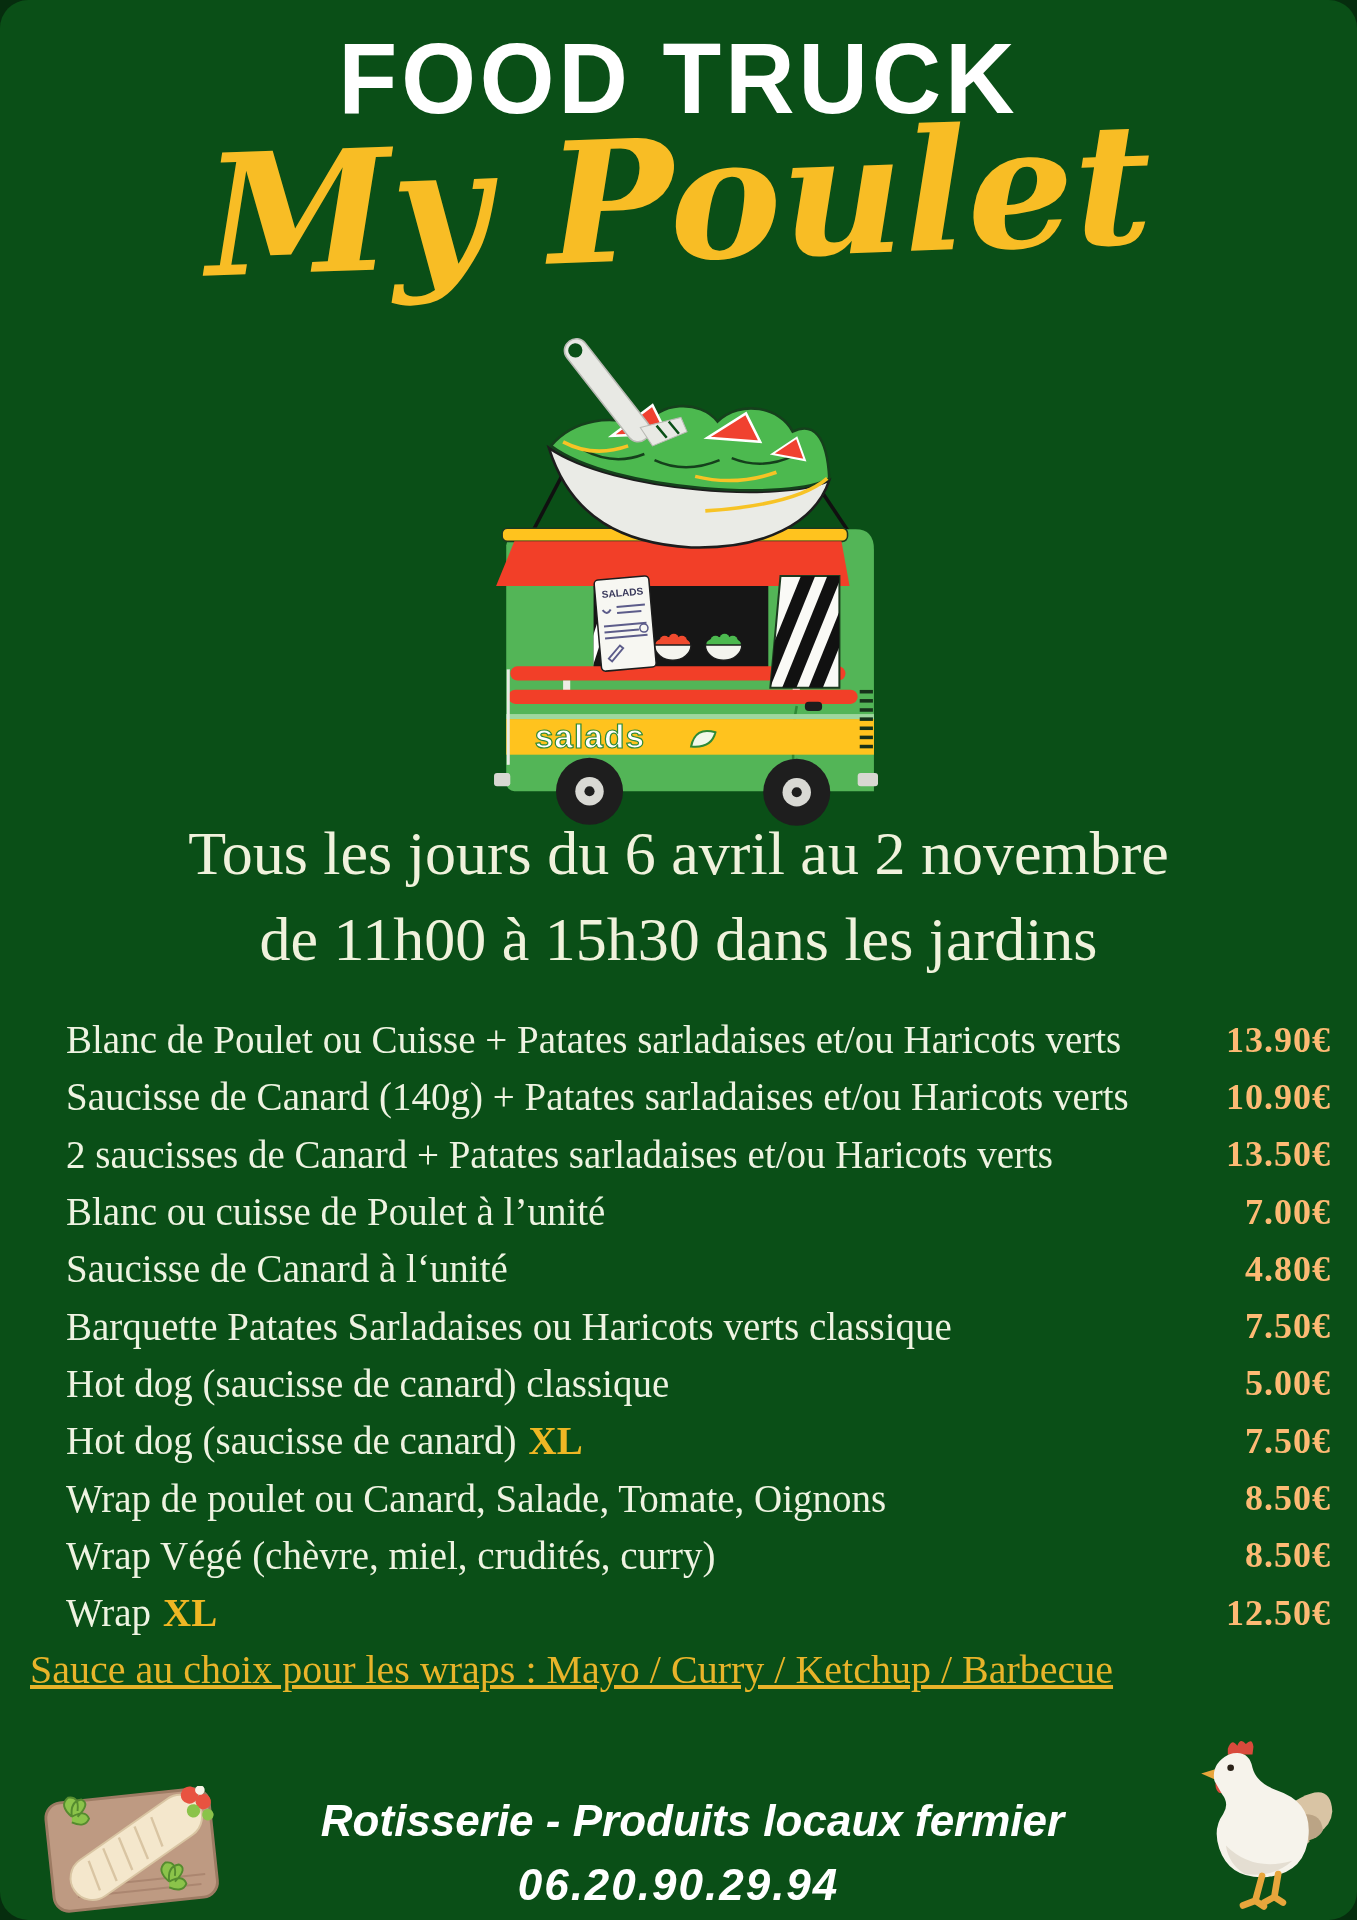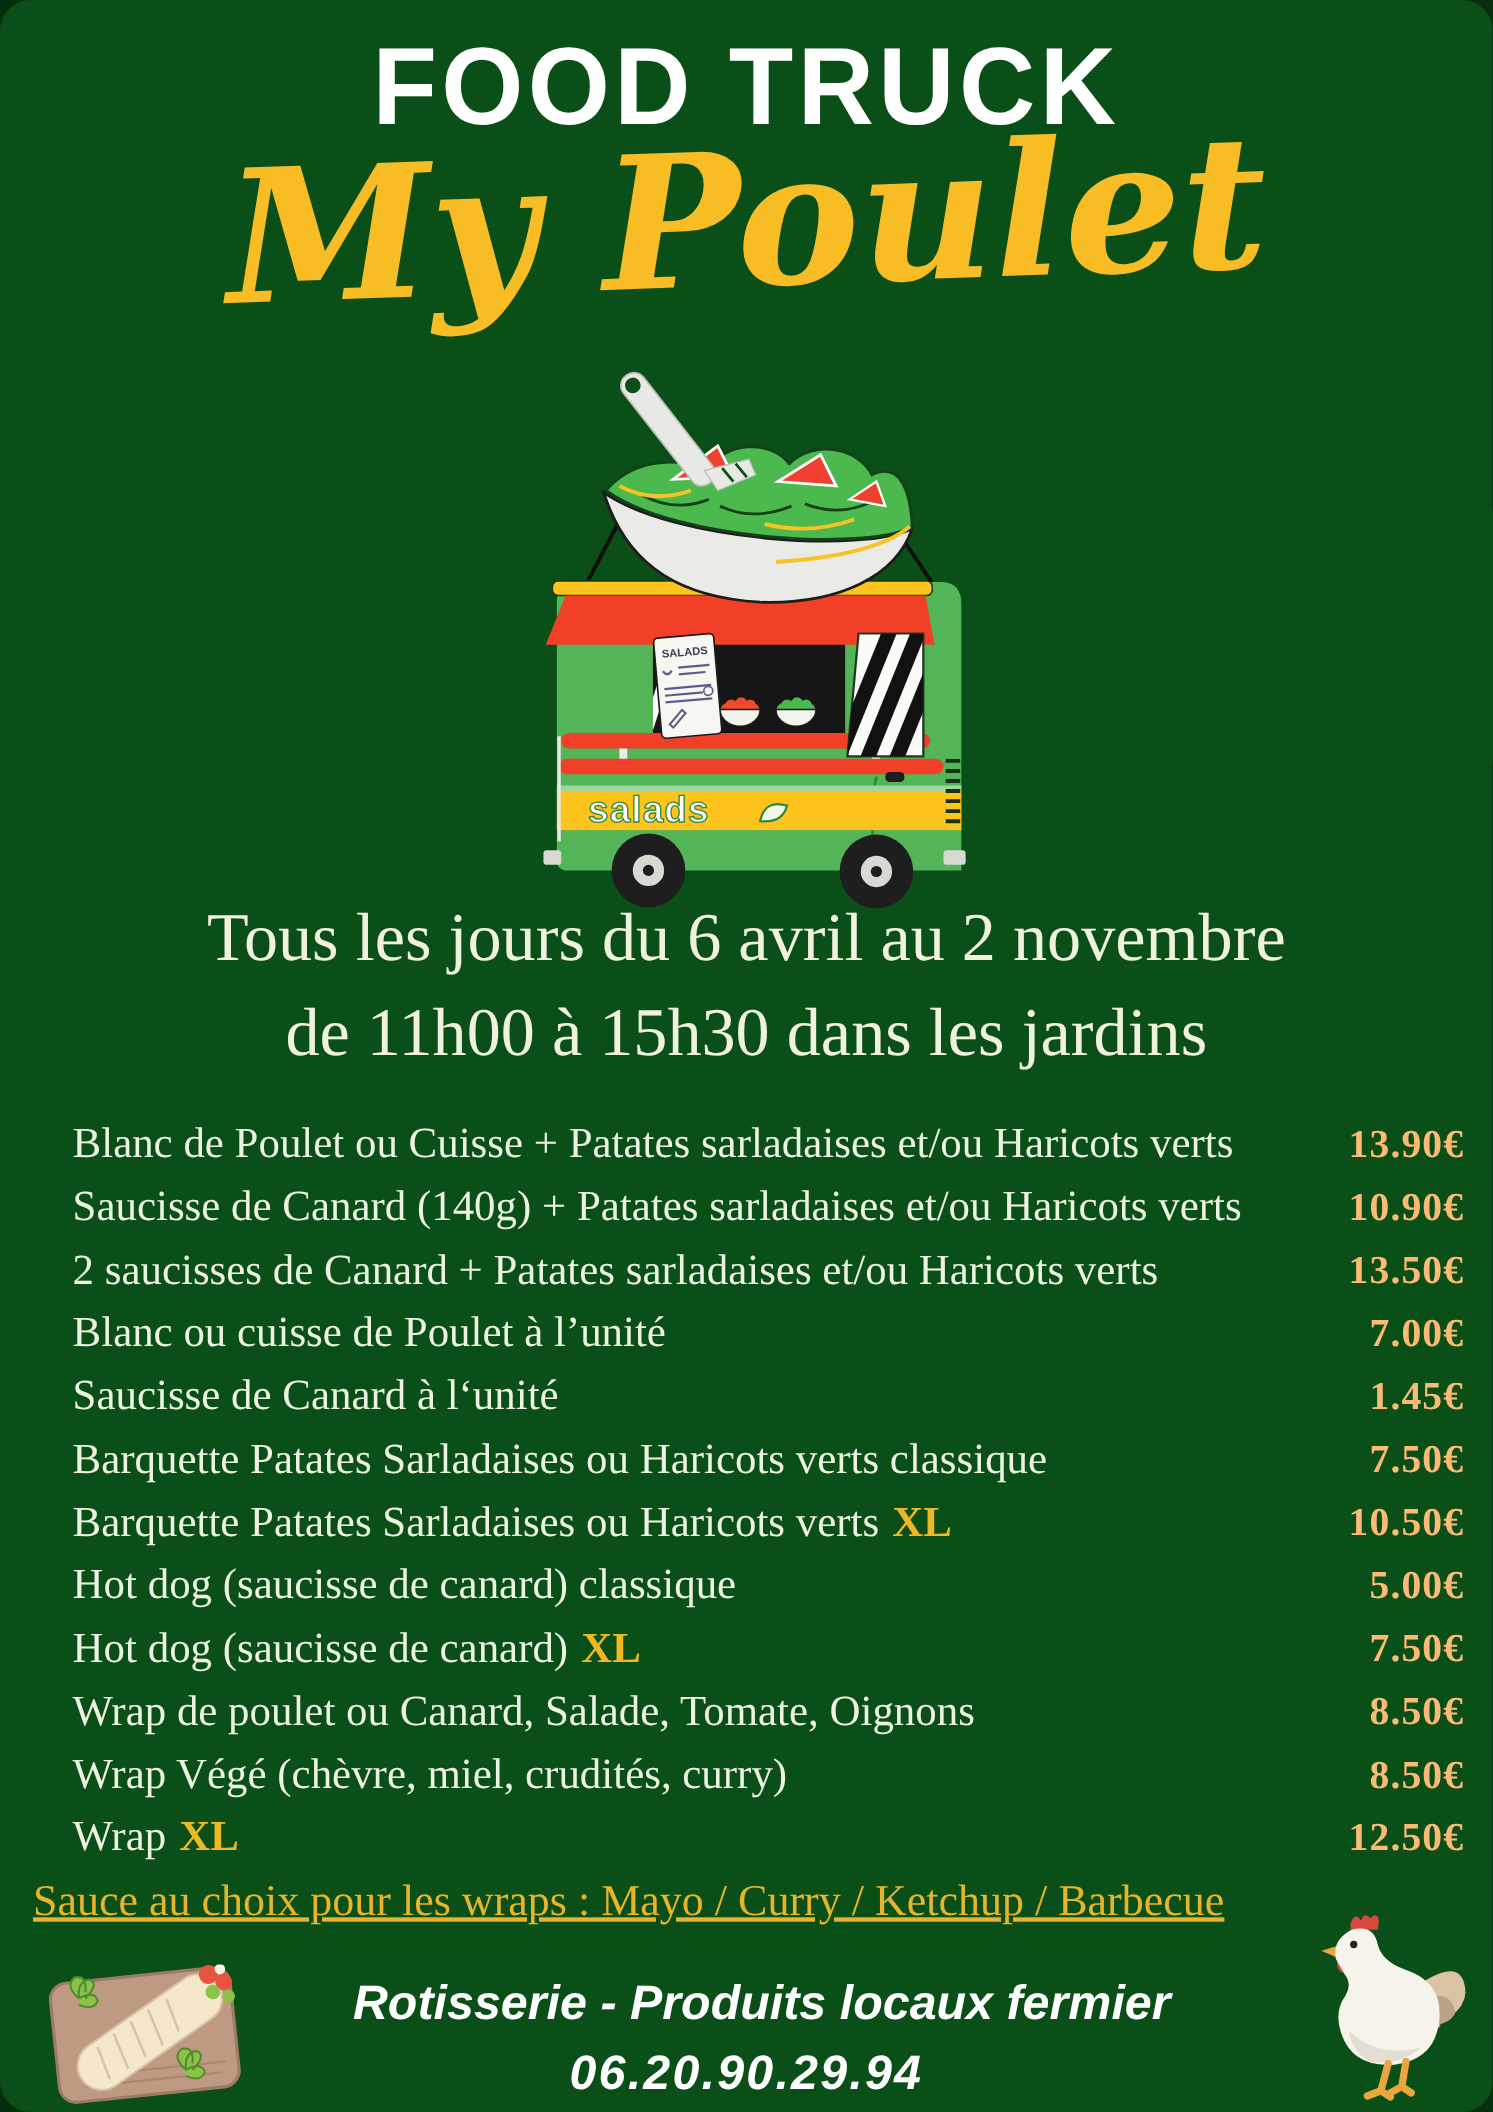--- a/index.html
+++ b/index.html
@@ -233,32 +233,28 @@
         <span class="menu-price">13.50€</span>
       </div>
 
       <div class="menu-row">
         <span class="menu-label"><span>Blanc ou cuisse de Poulet à l’unité</span></span>
         <span class="menu-price">7.00€</span>
       </div>
 
       <div class="menu-row">
         <span class="menu-label"><span>Saucisse de Canard à l‘unité</span></span>
-        <span class="menu-price">1.45€</span>
+        <span class="menu-price">4.80€</span>
       </div>
 
       <div class="menu-row">
         <span class="menu-label"><span>Barquette Patates Sarladaises ou Haricots verts classique</span></span>
         <span class="menu-price">7.50€</span>
       </div>
 
-      <div class="menu-row">
-        <span class="menu-label"><span>Barquette Patates Sarladaises ou Haricots verts</span><span class="menu-xl">XL</span></span>
-        <span class="menu-price">10.50€</span>
-      </div>
 
       <div class="menu-row">
         <span class="menu-label"><span>Hot dog (saucisse de canard) classique</span></span>
         <span class="menu-price">5.00€</span>
       </div>
 
       <div class="menu-row">
         <span class="menu-label"><span>Hot dog (saucisse de canard)</span><span class="menu-xl">XL</span></span>
         <span class="menu-price">7.50€</span>
       </div>

